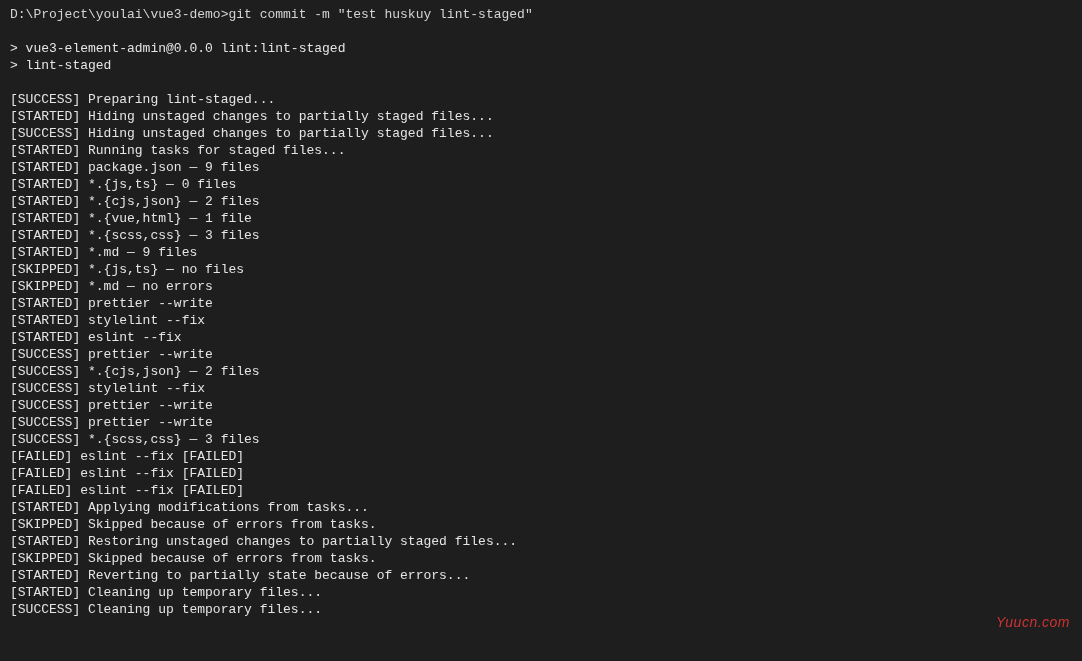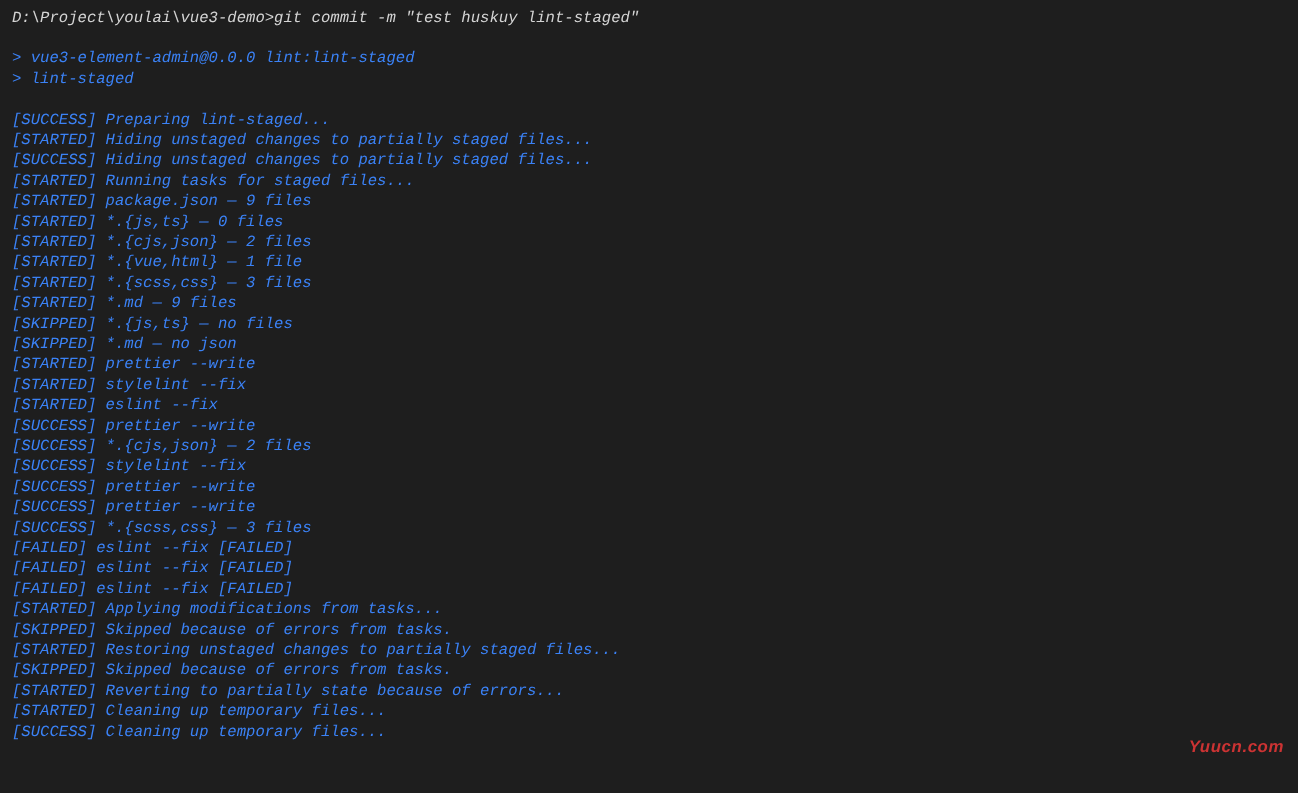--- a/index.html
+++ b/index.html
@@ -1,19 +1,18 @@
 <!DOCTYPE html>
 <html><head>
   <meta charset="utf-8">
   <style>
     * {
       margin: 0;
       padding: 0;
       box-sizing: border-box;
-      font-style: italic;
     }
     body {
       background-color: #1e1e1e;
       color: #d4d4d4;
       font-family: 'Consolas', 'Courier New', monospace;
       font-size: 13px;
       line-height: 17px;
       padding: 6px 10px;
       width: 1082px;
       height: 661px;
@@ -22,30 +21,30 @@
     }
     .prompt-line {
       color: #d4d4d4;
       white-space: pre;
     }
     .blank-line {
       height: 17px;
     }
     .log-line {
       white-space: pre;
-      color: #3b82f6;
+      color: #e5e5e5;
     }
     .watermark {
       position: absolute;
       bottom: 30px;
       right: 12px;
       color: #cc3333;
       font-family: Arial, sans-serif;
       font-size: 14px;
-      font-weight: bold;
+      font-weight: normal;
       font-style: italic;
       letter-spacing: 0.5px;
     }
   </style>
 </head>
 <body>
 
 <div class="prompt-line">D:\Project\youlai\vue3-demo&gt;git commit -m "test huskuy lint-staged"</div>
 <div class="blank-line"></div>
 <div id="script-container">
@@ -58,21 +57,21 @@
     <div class="log-line">[STARTED] Hiding unstaged changes to partially staged files...</div>
     <div class="log-line">[SUCCESS] Hiding unstaged changes to partially staged files...</div>
     <div class="log-line">[STARTED] Running tasks for staged files...</div>
     <div class="log-line">[STARTED] package.json — 9 files</div>
     <div class="log-line">[STARTED] *.{js,ts} — 0 files</div>
     <div class="log-line">[STARTED] *.{cjs,json} — 2 files</div>
     <div class="log-line">[STARTED] *.{vue,html} — 1 file</div>
     <div class="log-line">[STARTED] *.{scss,css} — 3 files</div>
     <div class="log-line">[STARTED] *.md — 9 files</div>
     <div class="log-line">[SKIPPED] *.{js,ts} — no files</div>
-    <div class="log-line">[SKIPPED] *.md — no json</div>
+    <div class="log-line">[SKIPPED] *.md — no errors</div>
     <div class="log-line">[STARTED] prettier --write</div>
     <div class="log-line">[STARTED] stylelint --fix</div>
     <div class="log-line">[STARTED] eslint --fix</div>
     <div class="log-line">[SUCCESS] prettier --write</div>
     <div class="log-line">[SUCCESS] *.{cjs,json} — 2 files</div>
     <div class="log-line">[SUCCESS] stylelint --fix</div>
     <div class="log-line">[SUCCESS] prettier --write</div>
     <div class="log-line">[SUCCESS] prettier --write</div>
     <div class="log-line">[SUCCESS] *.{scss,css} — 3 files</div>
     <div class="log-line">[FAILED] eslint --fix [FAILED]</div>

